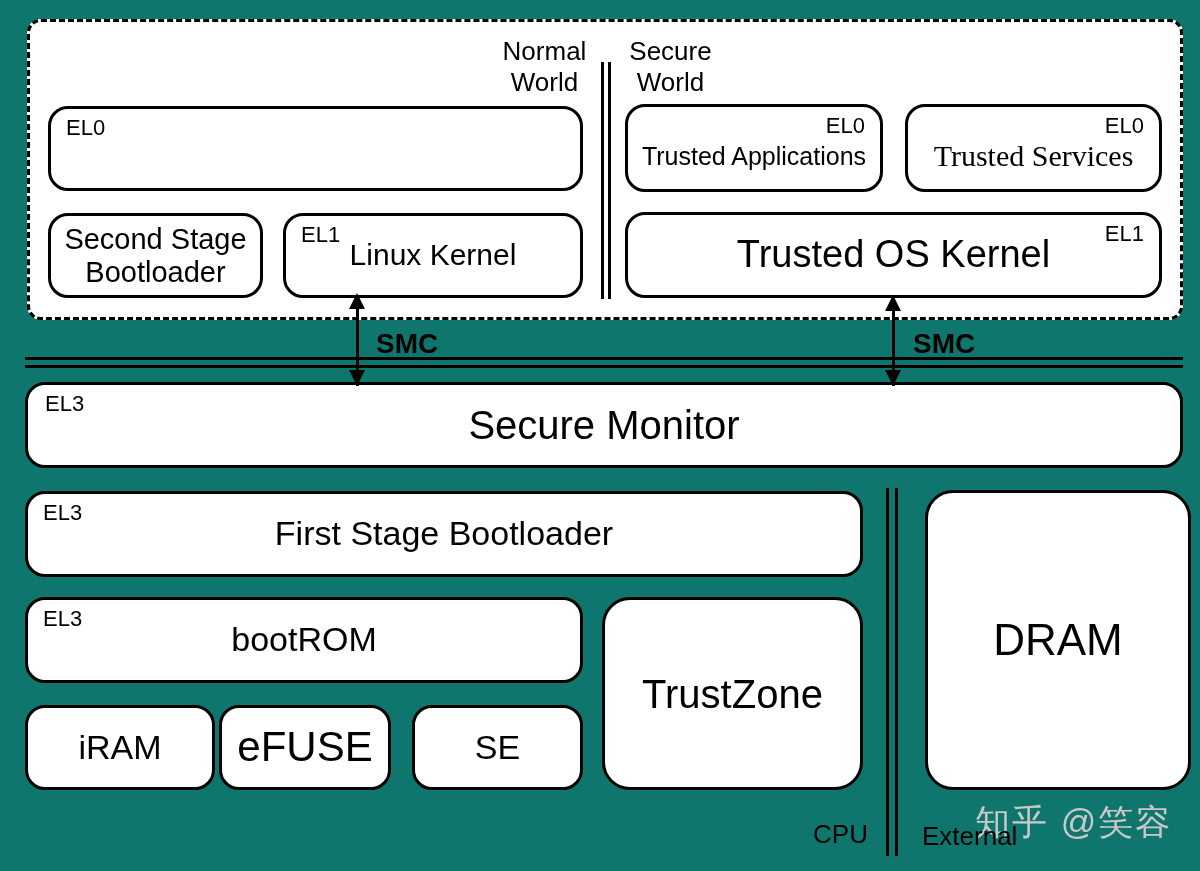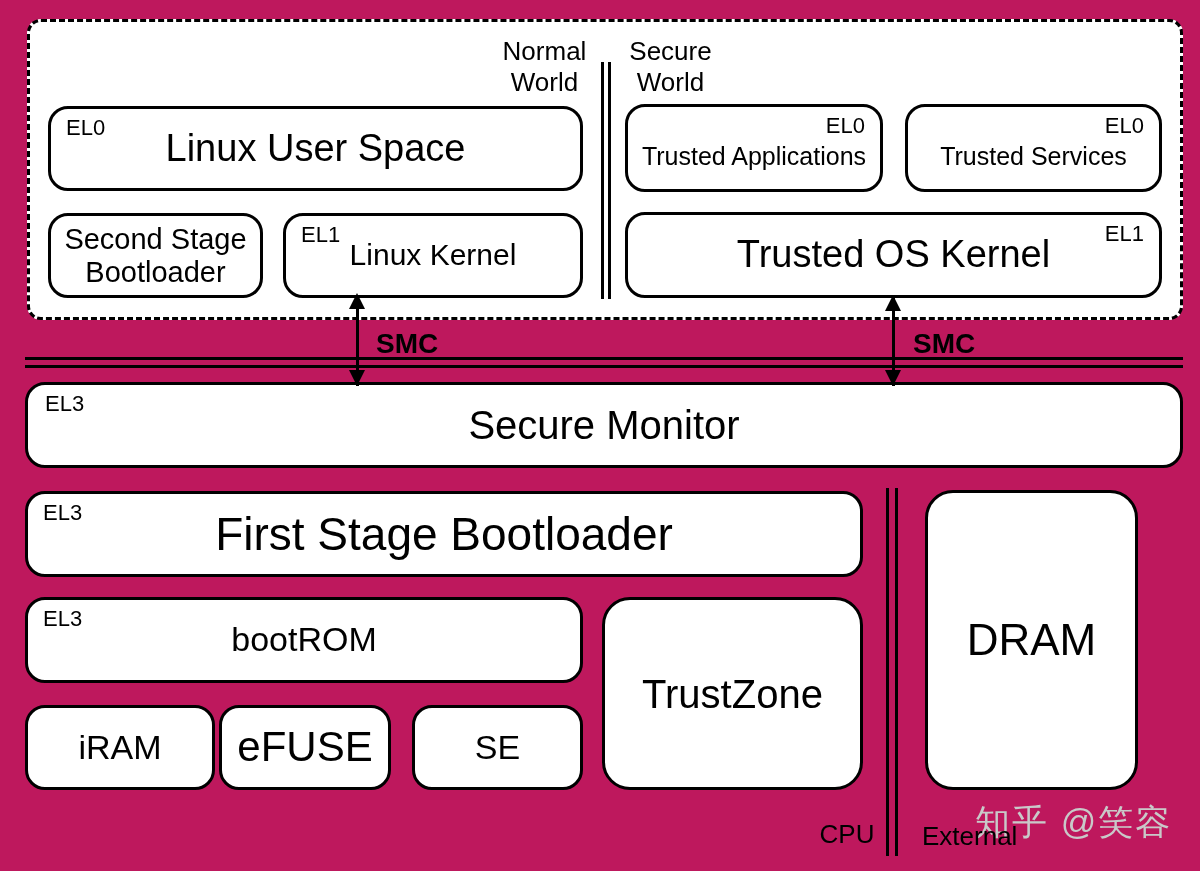--- a/index.html
+++ b/index.html
@@ -1,17 +1,17 @@
 <!DOCTYPE html>
 <html><head>
 <meta charset="utf-8">
 <style>
   html,body{margin:0;padding:0;background:#ffffff;}
   #stage{
-    position:relative;width:1200px;height:871px;background:#be185d;
+    position:relative;width:1200px;height:871px;background:#0f766e;
     font-family:"Liberation Sans", sans-serif;color:#000;overflow:hidden;
   }
   *{box-sizing:border-box;}
   .box{
     position:absolute;border:3px solid #000;border-radius:20px;background:#fff;
     display:flex;align-items:center;justify-content:center;text-align:center;
   }
   .box .main{white-space:pre-line;line-height:1.15;}
   .el{position:absolute;top:7px;font-size:22px;line-height:24px;}
   .el.left{left:15px;}
@@ -48,41 +48,40 @@
   <div class="worldlabel" style="left:462px;top:36px;width:165px;">Normal
 World</div>
   <div class="worldlabel" style="left:613px;top:36px;width:115px;">Secure
 World</div>
 
   <div class="vline" style="left:601px;top:62px;height:237px;"></div>
   <div class="vline" style="left:608px;top:62px;height:237px;"></div>
 
   <div class="box" style="left:48px;top:106px;width:535px;height:85px;">
     <span class="el left">EL0</span>
-    <span class="main" style="font-size:38px;">Linux User Space</span>
   </div>
 
   <div class="box" style="left:48px;top:213px;width:215px;height:85px;">
     <span class="main" style="font-size:29px;line-height:33px;">Second Stage
 Bootloader</span>
   </div>
 
   <div class="box" style="left:283px;top:213px;width:300px;height:85px;">
     <span class="el left">EL1</span>
     <span class="main" style="font-size:30px;">Linux Kernel</span>
   </div>
 
   <div class="box" style="left:625px;top:104px;width:258px;height:88px;padding-top:16px;">
     <span class="el right">EL0</span>
     <span class="main" style="font-size:25px;">Trusted Applications</span>
   </div>
 
   <div class="box" style="left:905px;top:104px;width:257px;height:88px;padding-top:16px;">
     <span class="el right">EL0</span>
-    <span class="main" style="font-size:25px;">Trusted Services</span>
+    <span class="main" style="font-size:30px;font-family:Liberation Serif, serif;">Trusted Services</span>
   </div>
 
   <div class="box" style="left:625px;top:212px;width:537px;height:86px;">
     <span class="el right">EL1</span>
     <span class="main" style="font-size:38px;">Trusted OS Kernel</span>
   </div>
 
   <div>
     <div class="arrowline" style="left:356px;top:296px;height:90px;"></div>
     <div class="tri up" style="left:349px;top:293px;"></div>
@@ -100,21 +99,21 @@
   <div class="hline" style="left:25px;top:357px;width:1158px;"></div>
   <div class="hline" style="left:25px;top:365px;width:1158px;"></div>
 
   <div class="box" style="left:25px;top:382px;width:1158px;height:86px;">
     <span class="el left" style="left:17px;">EL3</span>
     <span class="main" style="font-size:40px;">Secure Monitor</span>
   </div>
 
   <div class="box" style="left:25px;top:491px;width:838px;height:86px;">
     <span class="el left">EL3</span>
-    <span class="main" style="font-size:46px;">First Stage Bootloader</span>
+    <span class="main" style="font-size:34px;">First Stage Bootloader</span>
   </div>
 
   <div class="box" style="left:25px;top:597px;width:558px;height:86px;">
     <span class="el left">EL3</span>
     <span class="main" style="font-size:34px;">bootROM</span>
   </div>
 
   <div class="box" style="left:25px;top:705px;width:190px;height:85px;">
     <span class="main" style="font-size:34px;">iRAM</span>
   </div>
@@ -125,22 +124,22 @@
     <span class="main" style="font-size:34px;">SE</span>
   </div>
 
   <div class="box" style="left:602px;top:597px;width:261px;height:193px;border-radius:28px;">
     <span class="main" style="font-size:40px;">TrustZone</span>
   </div>
 
   <div class="vline" style="left:886px;top:488px;height:368px;"></div>
   <div class="vline" style="left:895px;top:488px;height:368px;"></div>
 
-  <div class="box" style="left:925px;top:490px;width:213px;height:300px;border-radius:28px;">
+  <div class="box" style="left:925px;top:490px;width:266px;height:300px;border-radius:28px;">
     <span class="main" style="font-size:44px;">DRAM</span>
   </div>
 
-  <div class="seclabel" style="left:798px;top:820px;width:98px;text-align:center;">CPU</div>
+  <div class="seclabel" style="left:770px;top:820px;width:98px;text-align:right;">CPU</div>
   <div class="seclabel" style="left:922px;top:822px;">External</div>
 
   <div class="watermark">知乎 @笑容</div>
 
 </div>
 
 </body></html>

